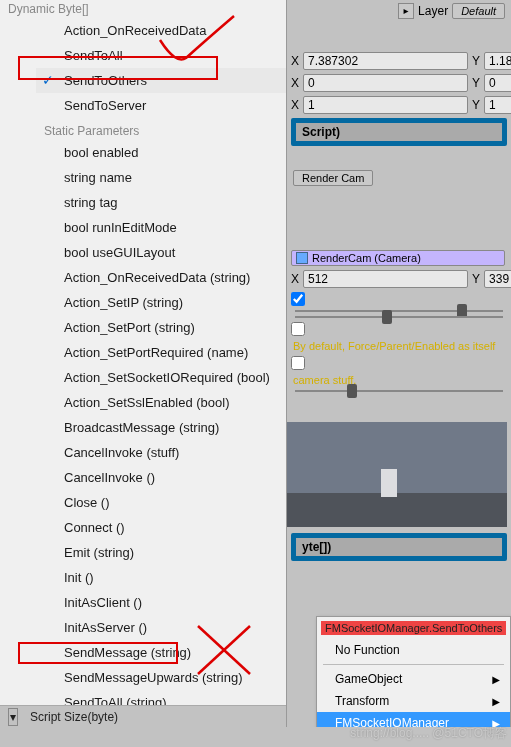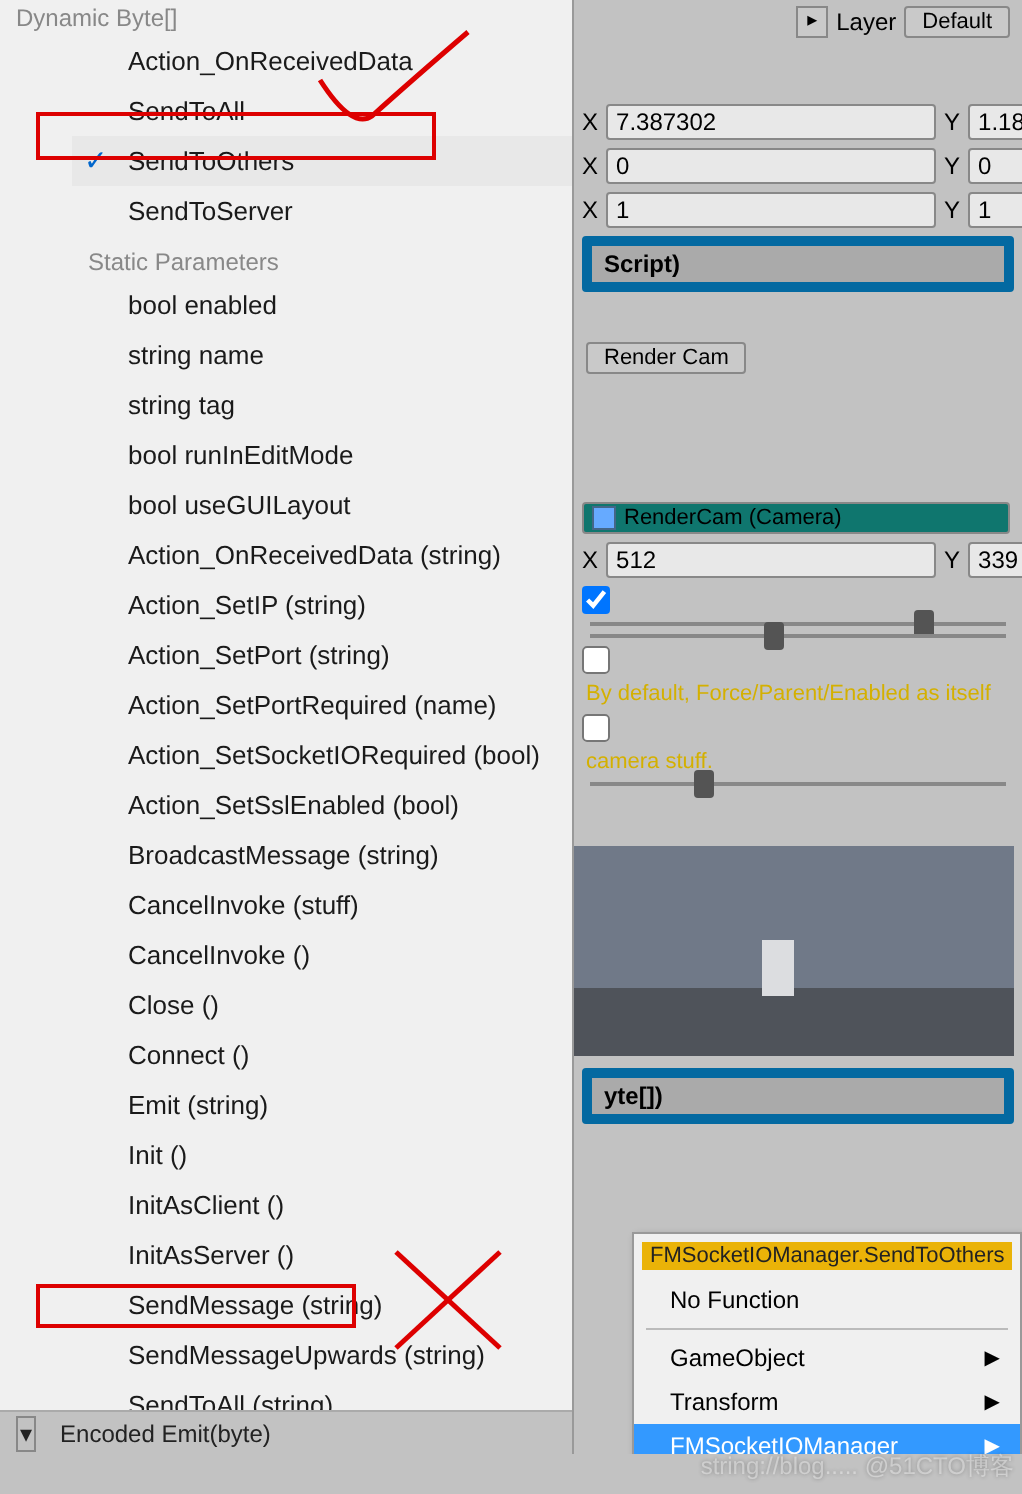--- a/index.html
+++ b/index.html
@@ -73,21 +73,21 @@
   .insp-header {
     height: 22px;
     display: flex;
     align-items: center;
     justify-content: flex-end;
     gap: 4px;
     padding: 2px 6px;
   }
   .layer-arrow { background:#c9c9c9; border:1px solid #888; width:16px; height:16px; text-align:center; line-height:14px; font-size:10px; }
   .layer-label { font-size:12px; }
-  .layer-drop { background:#c9c9c9; border:1px solid #888; padding:1px 8px; font-size:11px; border-radius:2px; }
+  .layer-drop { background:#c9c9c9; border:1px solid #888; padding:1px 8px; font-size:11px; border-radius:2px;font-style:italic; }
   .vec-row {
     display: flex;
     align-items: center;
     gap: 4px;
     padding: 2px 6px 2px 4px;
   }
   .vec-label { width: 12px; font-size:12px; text-align:right; }
   .num-field {
     flex:1;
     background:#e8e8e8;
@@ -109,42 +109,42 @@
   .btn {
     background:#c9c9c9;
     border:1px solid #888;
     padding:1px 8px;
     font-size:11px;
     border-radius:2px;
     display:inline-block;
   }
   .obj-field {
     display:flex; align-items:center; gap:4px;
-    background:#0f766e; border:1px solid #888; border-radius:2px;
+    background:#c4b5fd; border:1px solid #888; border-radius:2px;
     padding:1px 4px; font-size:11px; flex:1;
   }
   .obj-icon { width:12px;height:12px;background:#6af;border:1px solid #468; }
   .cb { width:14px; height:14px; }
   .slider-wrap { display:flex; align-items:center; padding:2px 8px; }
   .slider-track { flex:1; height:2px; background:#888; position:relative; }
   .slider-thumb { width:10px;height:14px;background:#545454;position:absolute;top:-6px;border-radius:2px; }
   .yellow-text { color:#d4b000; font-size:11px; padding:2px 6px; white-space:nowrap; overflow:hidden; }
   .preview {
     margin: 8px 6px 4px 0; background:#707988;
     height:105px; width:220px; position:relative;
   }
   .ground { position:absolute; bottom:0; left:0; right:0; height:34px; background:#4f535a; }
   .cube { position:absolute; bottom:30px; left:94px; width:16px; height:28px; background:#dcdde0; }
   .sub-menu {
     position:absolute; right:0; top:616px; width:195px;
     background:#f0f0f0; border:1px solid #999; z-index:5;
     box-shadow: 2px 2px 4px rgba(0,0,0,.3);
   }
   .sub-title {
-    background:#eab308; margin:4px; padding:1px 4px; font-size:11px; color:#222;
+    background:#ef4444; margin:4px; padding:1px 4px; font-size:11px; color:#222;
   }
   .sub-item {
     padding:4px 10px 4px 18px; font-size:12px; display:flex; justify-content:space-between; align-items:center;
   }
   .sub-item.hl { background:#3399ff; color:#fff; }
   .sub-sep { height:1px; background:#bbb; margin:3px 6px; }
   .sub-arrow { font-size:10px; }
   .watermark {
     position:absolute; right:4px; bottom:5px; color:rgba(255,255,255,.4);
     font-size:12px; z-index:6; text-shadow:0 0 2px rgba(0,0,0,.3);
@@ -186,21 +186,21 @@
       <div class="list-item">InitAsClient ()</div>
       <div class="list-item">InitAsServer ()</div>
       <div class="list-item">SendMessage (string)</div>
       <div class="list-item">SendMessageUpwards (string)</div>
       <div class="list-item">SendToAll (string)</div>
       <div class="list-item">SendToOthers (string)</div>
 
     </div>
     <div class="bottom-bar">
       <span class="bb-btn">▾</span>
-      <span>Encoded Emit(byte)</span>
+      <span>Script Size(byte)</span>
     </div>
   </div>
 
   <div class="right-panel">
     <div class="insp-header">
       <span class="layer-arrow">▸</span>
       <span class="layer-label">Layer</span>
       <span class="layer-drop">Default</span>
     </div>
 

